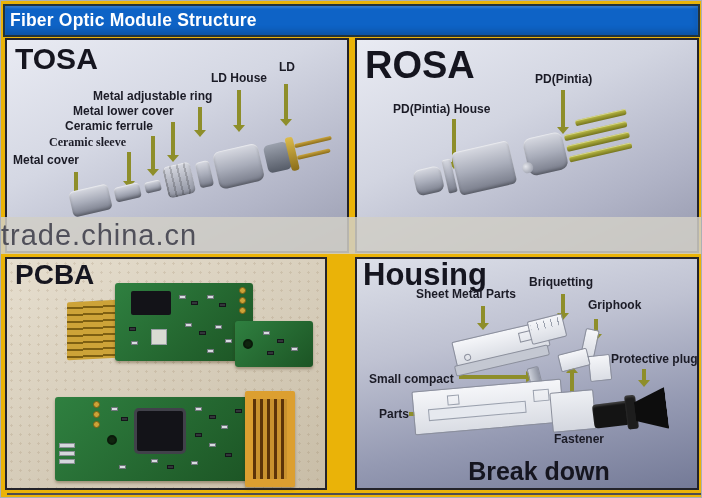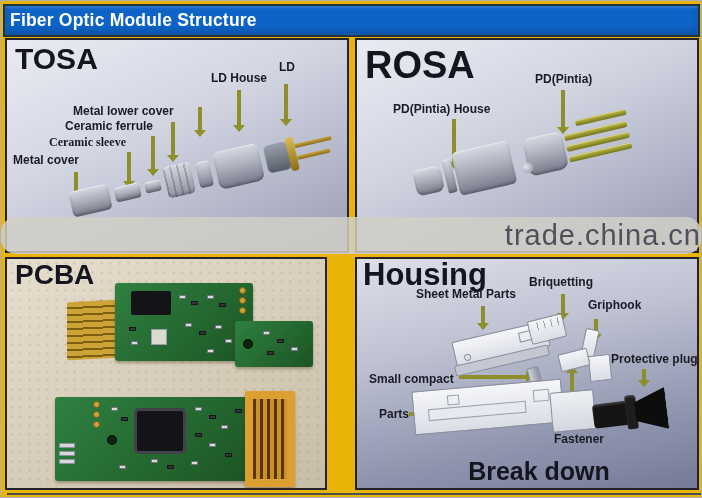--- a/index.html
+++ b/index.html
@@ -85,39 +85,40 @@
   .hole{position:absolute;width:10px;height:10px;border-radius:50%;background:#10240f;border:2px solid #0a1a0a;box-sizing:border-box;}
   .pad{position:absolute;width:16px;height:5px;background:#d4d8dc;box-shadow:inset 0 0 0 1px #8a9096;}
 
   
   .draw{position:absolute;background:linear-gradient(180deg,#f5f6f9,#dadde4);border:1px solid #8b8f9c;
     box-sizing:border-box;border-radius:2px;}
   .plug-part{position:absolute;}
 
   
   #wm-band{position:absolute;left:0;right:0;top:216px;height:37px;background:rgba(209,207,199,.85);
-    z-index:6;display:flex;align-items:center;justify-content:flex-end;border-radius:15px;}
+    z-index:6;display:flex;align-items:center;justify-content:flex-start;}
   #wm-band .w{font-size:29px;color:#50505a;letter-spacing:1px;}
 
   #bottom-line{position:absolute;left:6px;right:0;top:492px;height:2px;background:#4d4d4d;}
 </style>
 </head>
 <body>
 
 <div id="stage">
 
   <div id="title-bar">
     <span class="t">Fiber Optic Module Structure</span>
   </div>
 
   <div class="panel" id="panel-tosa">
     <div class="panel-h" style="left:8px;top:4px;font-size:30px;">TOSA</div>
 
     <div class="lbl" style="left:272px;top:21px;">LD</div>
     <div class="lbl" style="left:204px;top:32px;">LD House</div>
+    <div class="lbl" style="left:86px;top:50px;">Metal adjustable ring</div>
     <div class="lbl" style="left:66px;top:65px;">Metal lower cover</div>
     <div class="lbl" style="left:58px;top:80px;">Ceramic ferrule</div>
     <div class="lbl" style="left:42px;top:96px;font-family:Liberation Serif, serif;">Ceramic sleeve</div>
     <div class="lbl" style="left:6px;top:114px;">Metal cover</div>
 
     <div class="arrow-down" style="left:273px;top:44px;height:42px;"></div>
     <div class="arrow-down" style="left:226px;top:50px;height:42px;"></div>
     <div class="arrow-down" style="left:187px;top:67px;height:30px;"></div>
     <div class="arrow-down" style="left:160px;top:82px;height:40px;"></div>
     <div class="arrow-down" style="left:140px;top:96px;height:40px;"></div>

